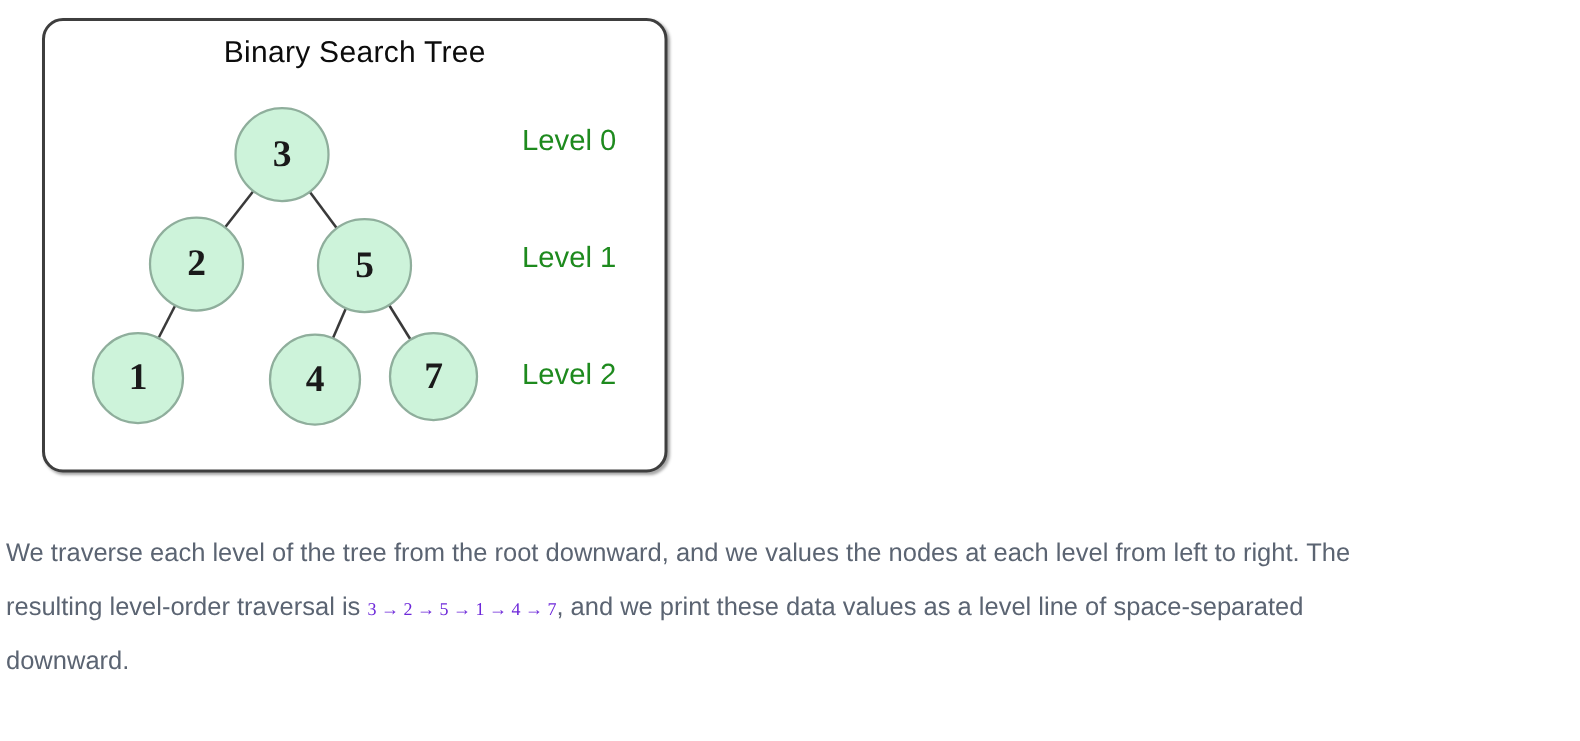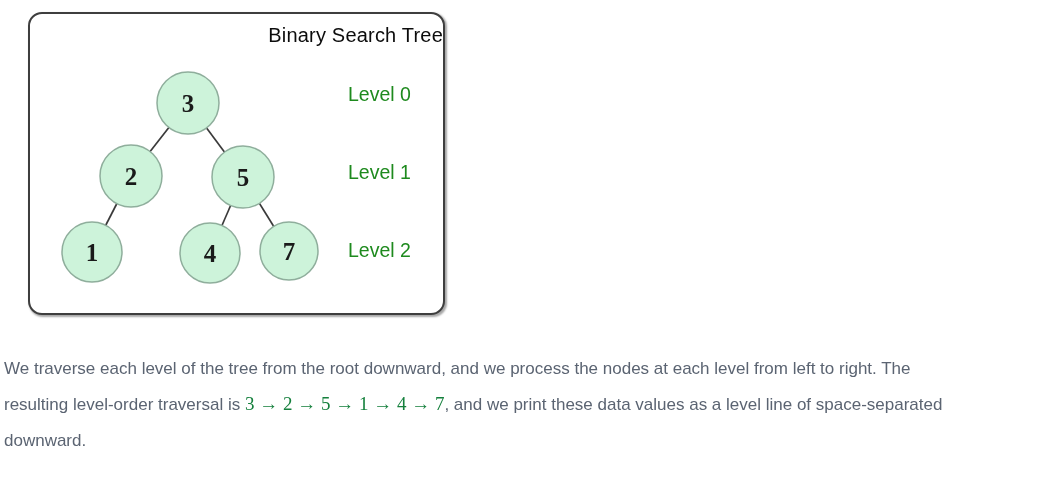--- a/index.html
+++ b/index.html
@@ -25,21 +25,21 @@
     background: #ffffff;
     border: 2px solid #3e3e3e;
     border-radius: 14px;
     box-shadow: 1.5px 1.5px 2px rgba(0,0,0,0.35);
   }
   .diagram-title {
     position: absolute;
     top: 10px;
     left: 0;
     right: 0;
-    text-align: right;
+    text-align: center;
     font-size: 20px;
     letter-spacing: 0.2px;
     color: #0c0c0c;
   }
   svg.tree-svg {
     position: absolute;
     left: 0;
     top: 0;
     width: 413px;
     height: 299px;
@@ -64,23 +64,23 @@
     position: absolute;
     left: 4px;
     top: 351px;
     width: 1046px;
     font-size: 17px;
     line-height: 36px;
     color: #5b6472;
   }
   .paragraph .math {
     font-family: "Liberation Serif", serif;
-    font-size: 19px;
+    font-size: 12px;
     line-height: 1;
-    color: #15803d;
+    color: #6d28d9;
   }
 </style>
 </head>
 <body>
 
 <div class="page">
 
   <div class="diagram-box">
     <svg class="tree-svg" viewBox="0 0 413 299">
         <line x1="158" y1="89" x2="101" y2="162" stroke="#3a3a3a" class="tree-edge"></line>
@@ -101,18 +101,18 @@
         <circle cx="259" cy="237" r="29" fill="#cdf3da" stroke="#8fae9c" class="tree-node"></circle>
         <text x="259" y="237" fill="#1a1a1a" text-anchor="middle" dominant-baseline="central" class="node-value">7</text>
         <text x="318" y="80" fill="#1e8a1e" text-anchor="start" dominant-baseline="central" class="level-label">Level 0</text>
         <text x="318" y="158" fill="#1e8a1e" text-anchor="start" dominant-baseline="central" class="level-label">Level 1</text>
         <text x="318" y="236" fill="#1e8a1e" text-anchor="start" dominant-baseline="central" class="level-label">Level 2</text>
       </svg>
     <div class="diagram-title">Binary Search Tree</div>
   </div>
 
   <div class="paragraph">
-      <div><span>We traverse each level of the tree from the root downward, and we process the nodes at each level from left to right. The</span></div>
+      <div><span>We traverse each level of the tree from the root downward, and we values the nodes at each level from left to right. The</span></div>
       <div><span>resulting level-order traversal is </span><span class="math">3 → 2 → 5 → 1 → 4 → 7</span><span>, and we print these data values as a level line of space-separated</span></div>
       <div><span>downward.</span></div>
     </div>
 
 </div>
 
 </body></html>

